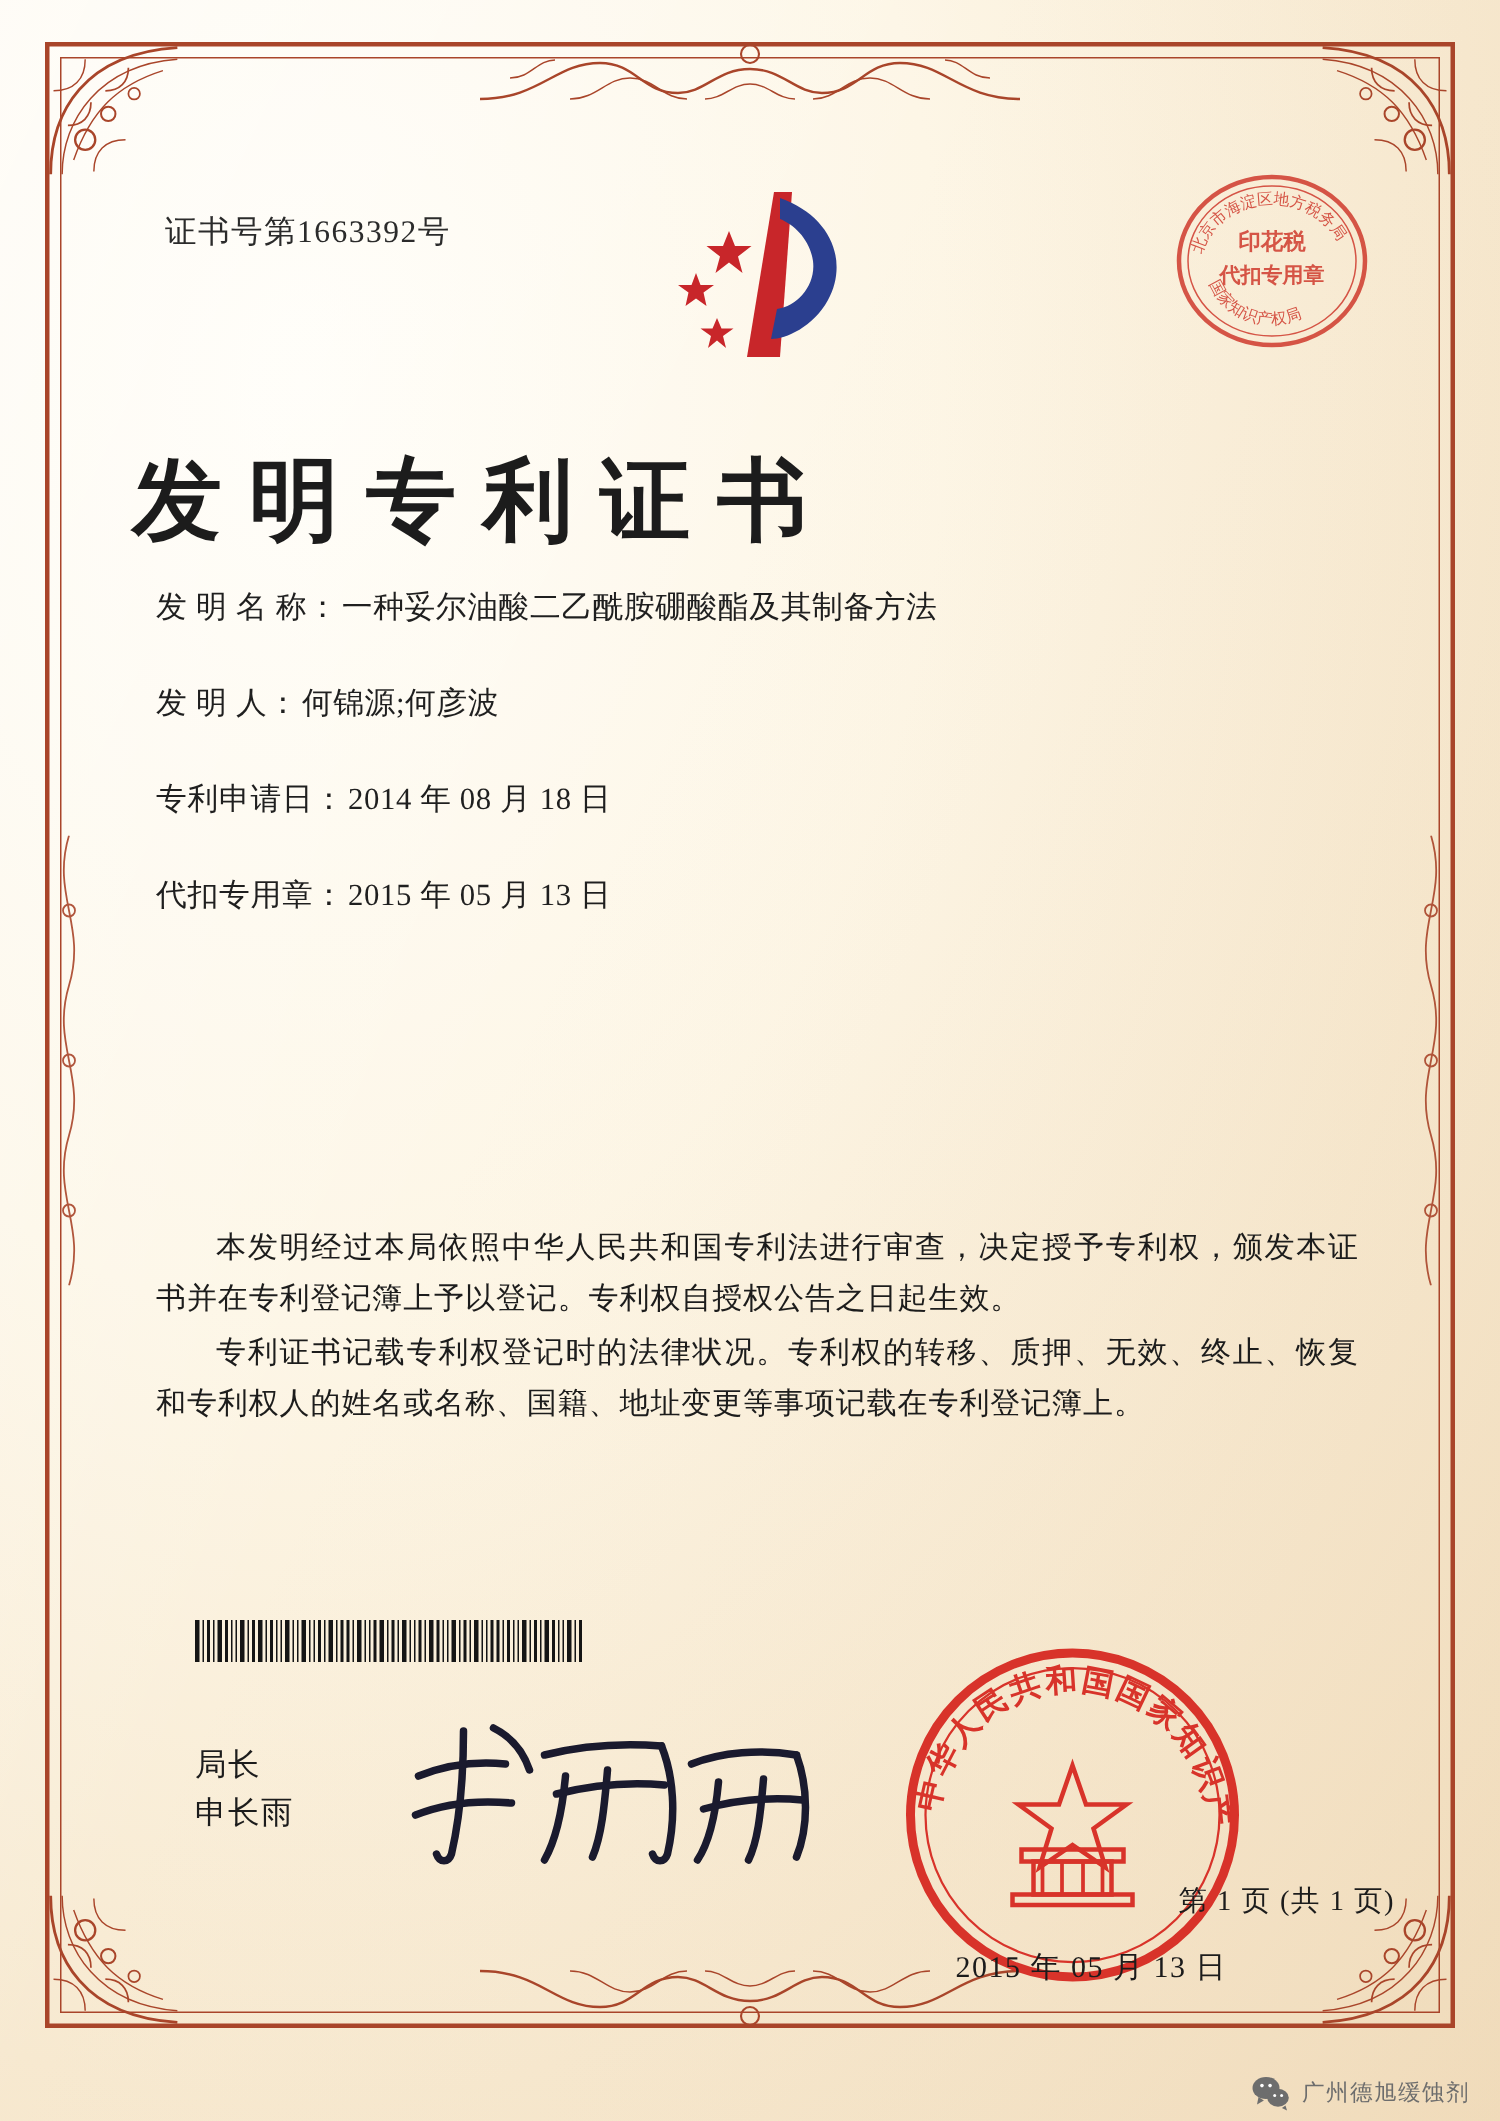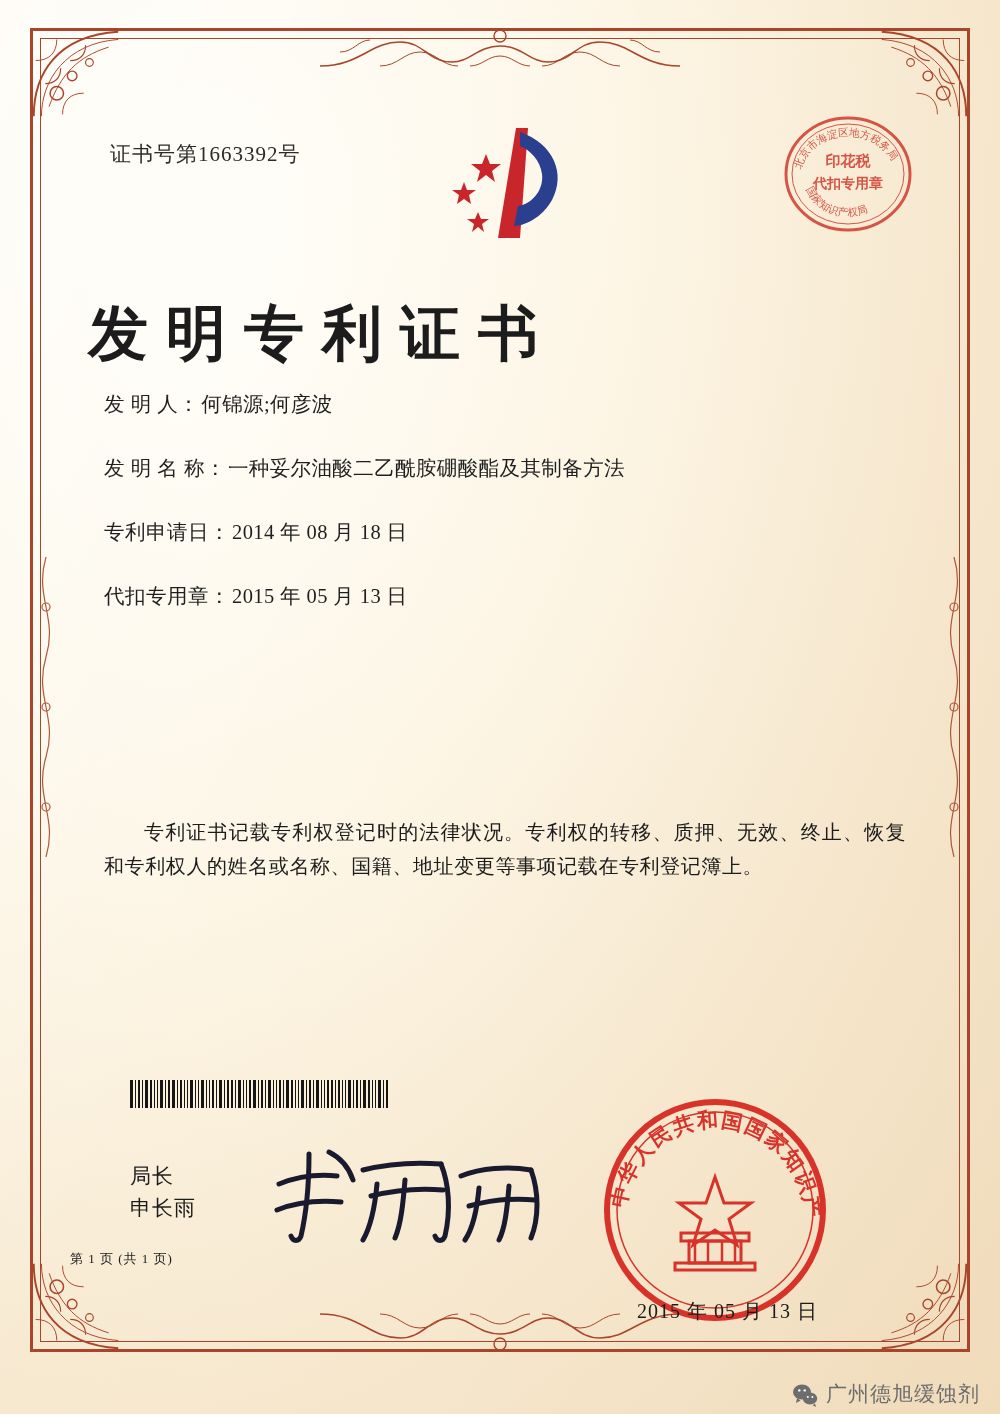--- a/index.html
+++ b/index.html
@@ -239,36 +239,36 @@
     top: 1238px;
     font-size: 20px;
     color: #1b1b1b;
     letter-spacing: 1px;
   }
 
   .page-footer {
     position: absolute;
     left: 0;
     right: 0;
-    bottom: 46px;
-    text-align: left;
-    font-size: 13px;
+    bottom: 34px;
+    text-align: right;
+    font-size: 19px;
     color: #1c1c1c;
     letter-spacing: 1px;
   }
 
   .watermark {
     position: absolute;
     right: 20px;
     bottom: 6px;
     display: flex;
-    align-items: flex-end;
+    align-items: center;
     gap: 8px;
     color: #6d6d6d;
-    font-size: 21px;
+    font-size: 15px;
     letter-spacing: 1px;
   }
   .wechat-icon {
     width: 26px;
     height: 26px;
     color: #6d6d6d;
   }
   .wechat-icon svg { width:100%; height:100%; display:block; }
 </style>
 </head>
@@ -405,38 +405,39 @@
         <text font-size="10.5" fill="currentColor">
           <textPath href="#tsBot" startOffset="10%">国家知识产权局</textPath>
         </text>
       </svg>
     </div>
 
     <div class="main-title">发明专利证书</div>
 
     <div class="fields">
       <div class="field-row">
+        <span class="field-label">发 明 名 称：</span>
+        <span class="field-value">一种妥尔油酸二乙酰胺硼酸酯及其制备方法</span>
+      </div>
+      <div class="field-row">
         <span class="field-label">发     明     人：</span>
         <span class="field-value">何锦源;何彦波</span>
-      </div>
-      <div class="field-row">
-        <span class="field-label">发 明 名 称：</span>
-        <span class="field-value">一种妥尔油酸二乙酰胺硼酸酯及其制备方法</span>
       </div>
       <div class="field-row">
         <span class="field-label">专利申请日：</span>
         <span class="field-value">2014 年 08 月 18 日</span>
       </div>
       <div class="field-row">
         <span class="field-label">代扣专用章：</span>
         <span class="field-value">2015 年 05 月 13 日</span>
       </div>
     </div>
 
     <div class="paragraphs">
+      <p>本发明经过本局依照中华人民共和国专利法进行审查，决定授予专利权，颁发本证书并在专利登记簿上予以登记。专利权自授权公告之日起生效。</p>
       <p>专利证书记载专利权登记时的法律状况。专利权的转移、质押、无效、终止、恢复和专利权人的姓名或名称、国籍、地址变更等事项记载在专利登记簿上。</p>
     </div>
 
     <div class="barcode" id="barcode">
         <i style="width: 4.8px;"></i>
         <i style="width: 1.6px;"></i>
         <i style="width: 3.2px;"></i>
         <i style="width: 1.6px;"></i>
         <i style="width: 4.8px;"></i>
         <i style="width: 3.2px;"></i>

